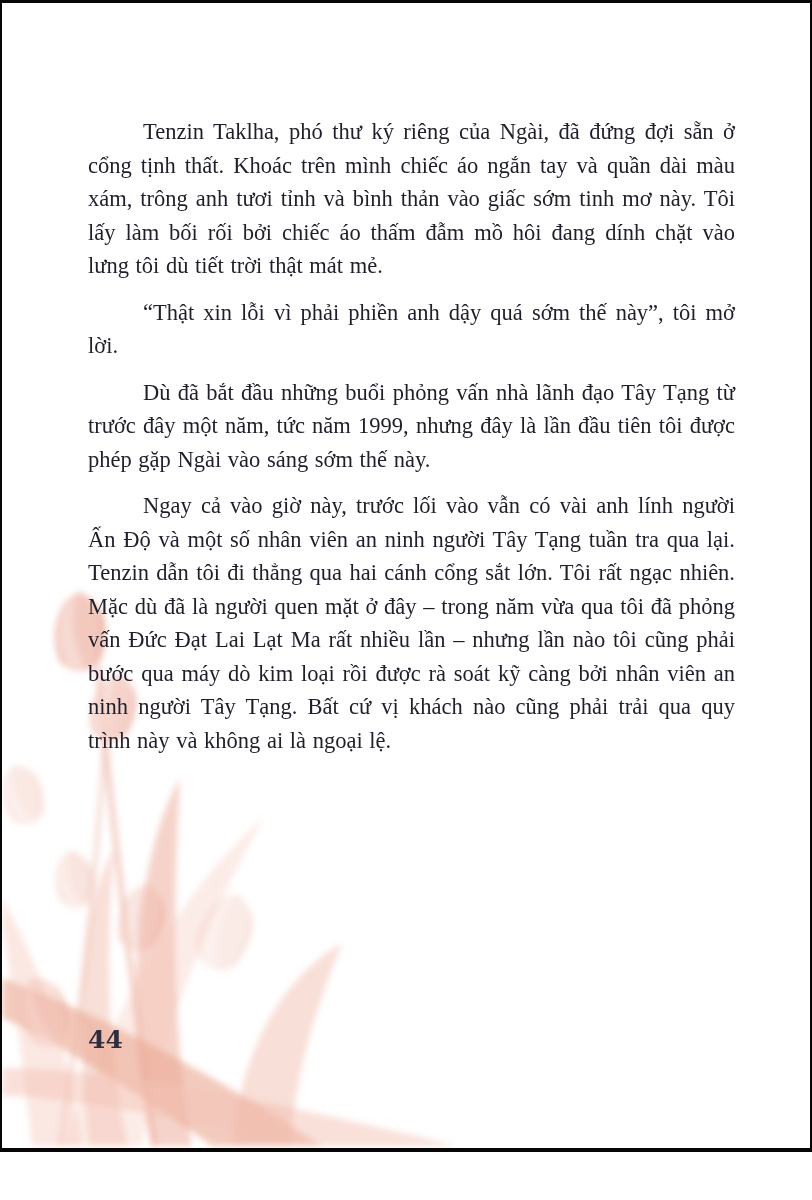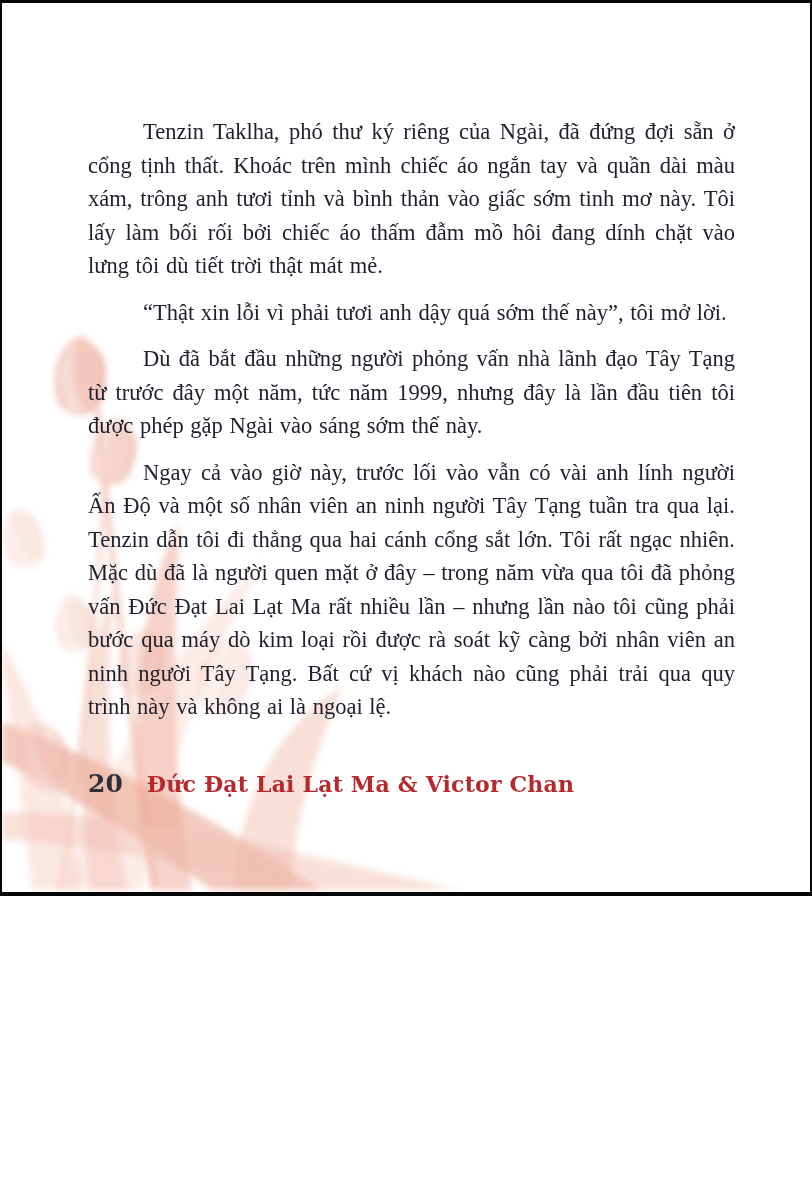--- a/index.html
+++ b/index.html
@@ -3,21 +3,21 @@
 <meta charset="utf-8">
 <style>
   html, body {
     margin: 0;
     padding: 0;
     background: #ffffff;
   }
   .page {
     position: relative;
     width: 812px;
-    height: 896px;
+    height: 1152px;
     box-sizing: border-box;
     background: #ffffff;
     border-top: 3px solid #060606;
     border-bottom: 4px solid #060606;
     border-left: 2px solid #060606;
     border-right: 2px solid #060606;
     overflow: hidden;
     font-family: "Liberation Serif", serif;
   }
   .watermark {
@@ -105,23 +105,22 @@
       <use href="#tulip" transform="translate(20,245) rotate(-14) scale(0.85)" opacity="0.35"></use>
       <use href="#tulip" transform="translate(72,330) rotate(-6) scale(0.8)" opacity="0.4"></use>
       <use href="#tulip" transform="translate(140,368) rotate(12) scale(0.95)" opacity="0.5"></use>
       <use href="#tulip" transform="translate(224,382) rotate(20) scale(1.1)" opacity="0.3"></use>
       <use href="#tulip" transform="translate(42,462) rotate(-18) scale(1.0)" opacity="0.45"></use>
     </g>
   </svg>
 
   <div class="text-block">
     <p>Tenzin Taklha, phó thư ký riêng của Ngài, đã đứng đợi sẵn ở cổng tịnh thất. Khoác trên mình chiếc áo ngắn tay và quần dài màu xám, trông anh tươi tỉnh và bình thản vào giấc sớm tinh mơ này. Tôi lấy làm bối rối bởi chiếc áo thấm đẫm mồ hôi đang dính chặt vào lưng tôi dù tiết trời thật mát mẻ.</p>
-    <p>“Thật xin lỗi vì phải tươi anh dậy quá sớm thế này”, tôi mở lời.</p>
-    <p>Dù đã bắt đầu những người phỏng vấn nhà lãnh đạo Tây Tạng từ trước đây một năm, tức năm 1999, nhưng đây là lần đầu tiên tôi được phép gặp Ngài vào sáng sớm thế này.</p>
+    <p>“Thật xin lỗi vì phải phiền anh dậy quá sớm thế này”, tôi mở lời.</p>
+    <p>Dù đã bắt đầu những buổi phỏng vấn nhà lãnh đạo Tây Tạng từ trước đây một năm, tức năm 1999, nhưng đây là lần đầu tiên tôi được phép gặp Ngài vào sáng sớm thế này.</p>
     <p>Ngay cả vào giờ này, trước lối vào vẫn có vài anh lính người Ấn Độ và một số nhân viên an ninh người Tây Tạng tuần tra qua lại. Tenzin dẫn tôi đi thẳng qua hai cánh cổng sắt lớn. Tôi rất ngạc nhiên. Mặc dù đã là người quen mặt ở đây – trong năm vừa qua tôi đã phỏng vấn Đức Đạt Lai Lạt Ma rất nhiều lần – nhưng lần nào tôi cũng phải bước qua máy dò kim loại rồi được rà soát kỹ càng bởi nhân viên an ninh người Tây Tạng. Bất cứ vị khách nào cũng phải trải qua quy trình này và không ai là ngoại lệ.</p>
   </div>
 
   <div class="footer">
-    <span class="page-number">20</span>
-    <span class="running-title">Đức Đạt Lai Lạt Ma &amp; Victor Chan</span>
+    <span class="page-number">44</span>
   </div>
 
 </div>
 
 </body></html>

